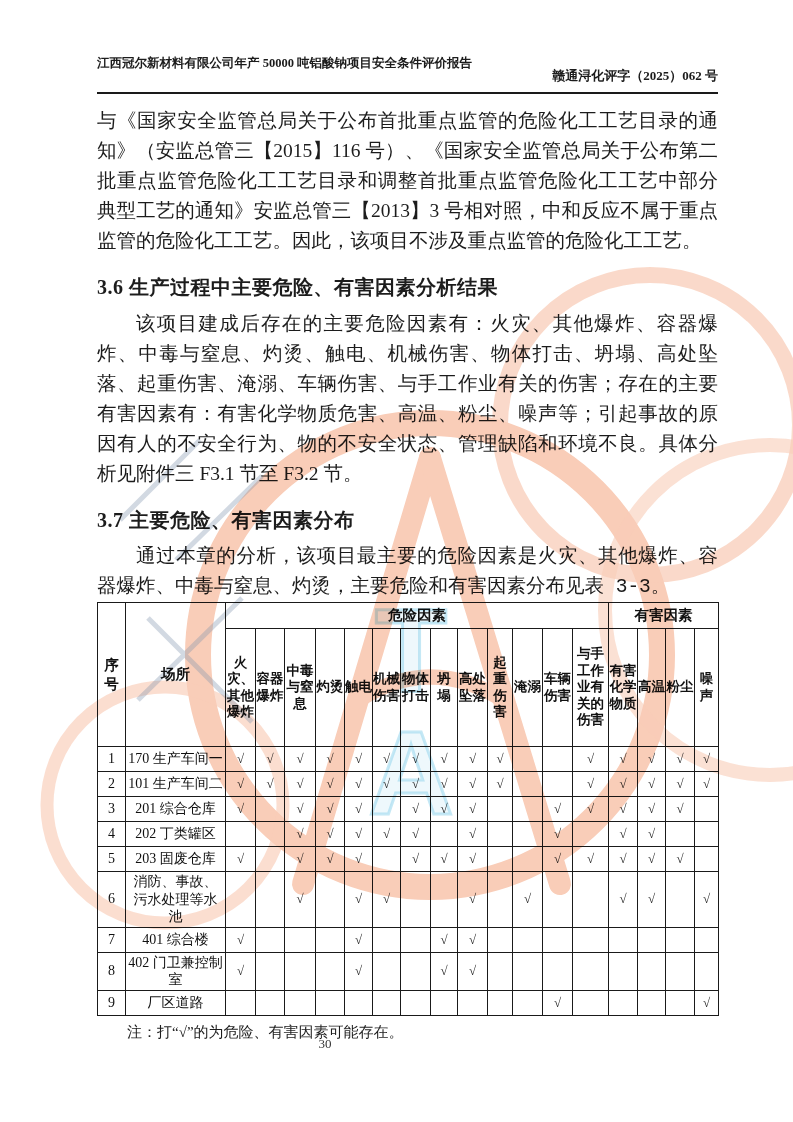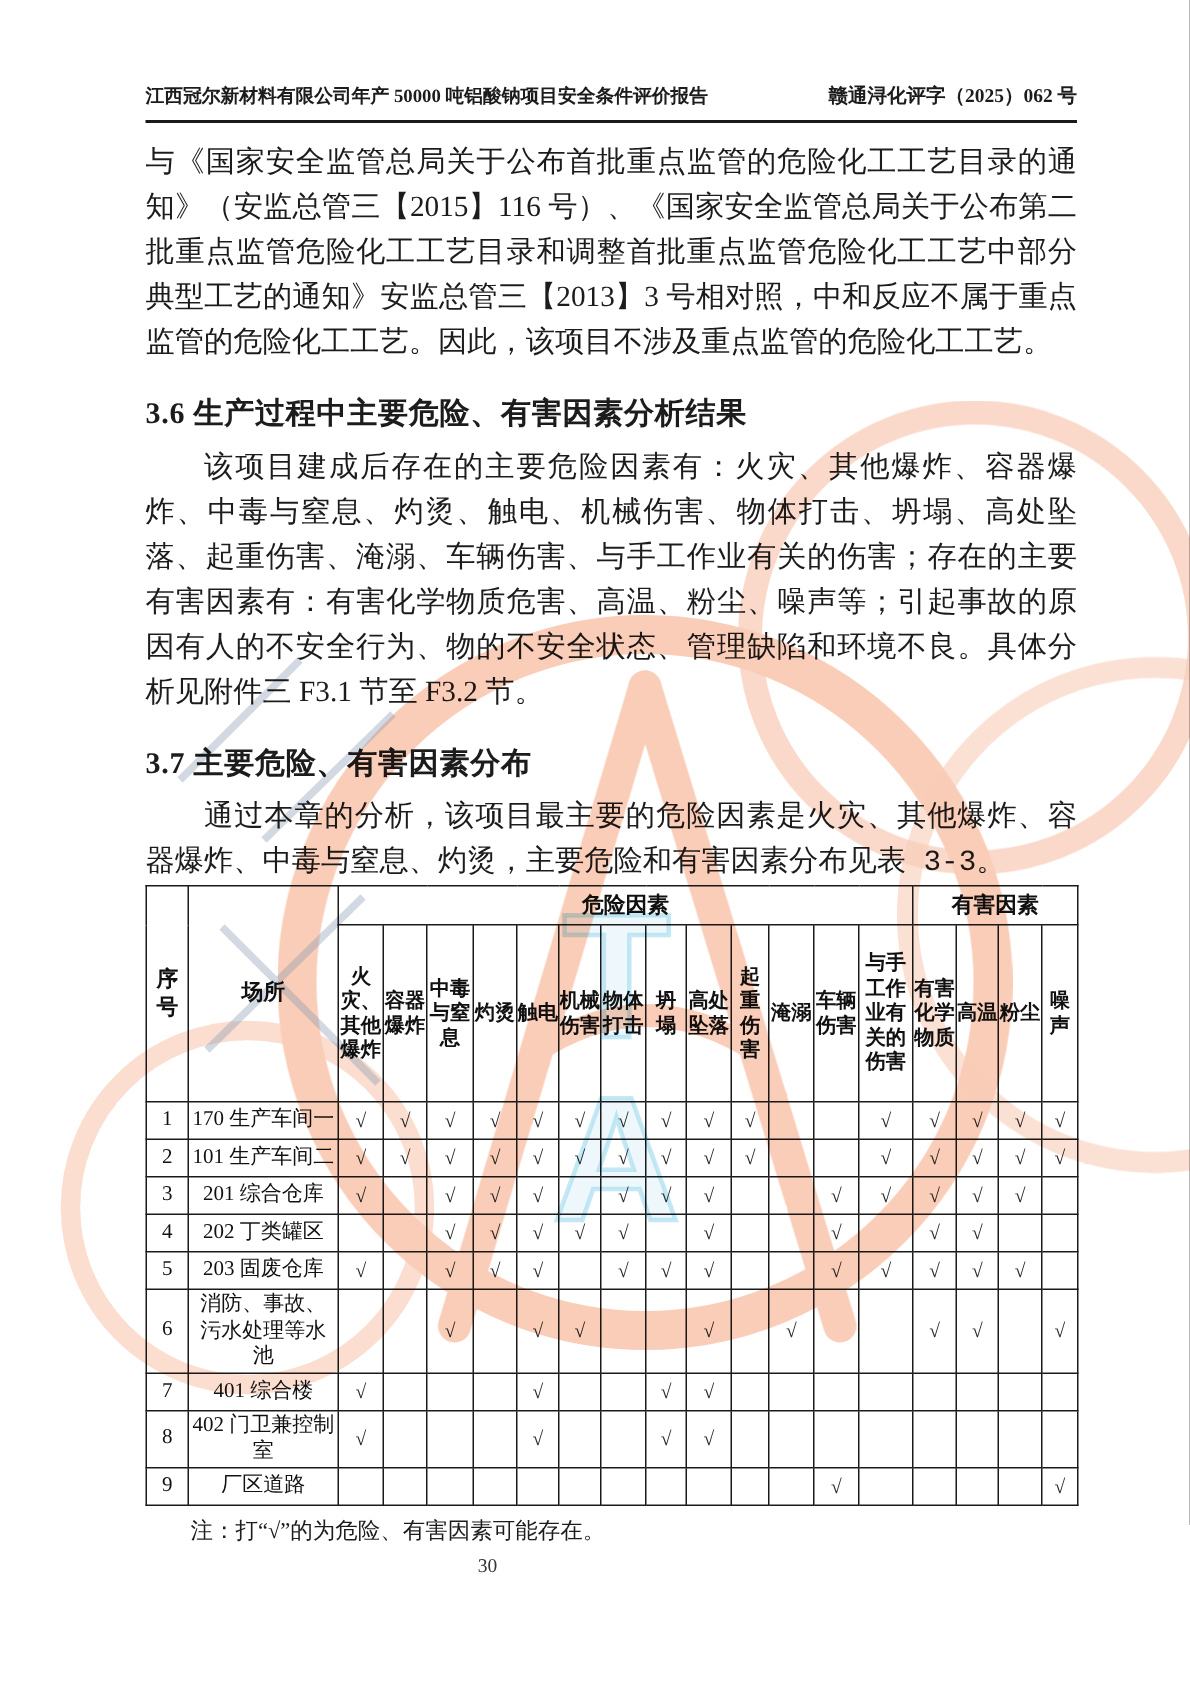--- a/index.html
+++ b/index.html
@@ -8,26 +8,26 @@
     width:793px;height:1122px;
     background:#ffffff;
     overflow:hidden;
     font-family:"Liberation Serif","DejaVu Serif",serif;
     color:#1c1c1c;
   }
   .content{
     position:absolute;left:97px;top:55px;width:621px;
   }
   .page-header{
-    display:flex;justify-content:space-between;align-items:center;
+    display:flex;justify-content:space-between;align-items:flex-start;
     font-size:12.5px;font-weight:bold;
     border-bottom:2px solid #1a1a1a;
     padding-bottom:7px;
   }
-  .page-header .hdr-right{font-size:13px;white-space:nowrap;}
+  .page-header .hdr-right{font-size:13px;white-space:nowrap;margin-top:12px;}
   .body-text{
     font-size:19.5px;line-height:30px;text-align:justify;
     margin:12px 0 0 0;
   }
   .indent{text-indent:2em;}
   h2.sec-heading{
     font-size:20px;font-weight:bold;letter-spacing:0.5px;
     margin:18px 0 8px 0;
   }
   .table-caption{

